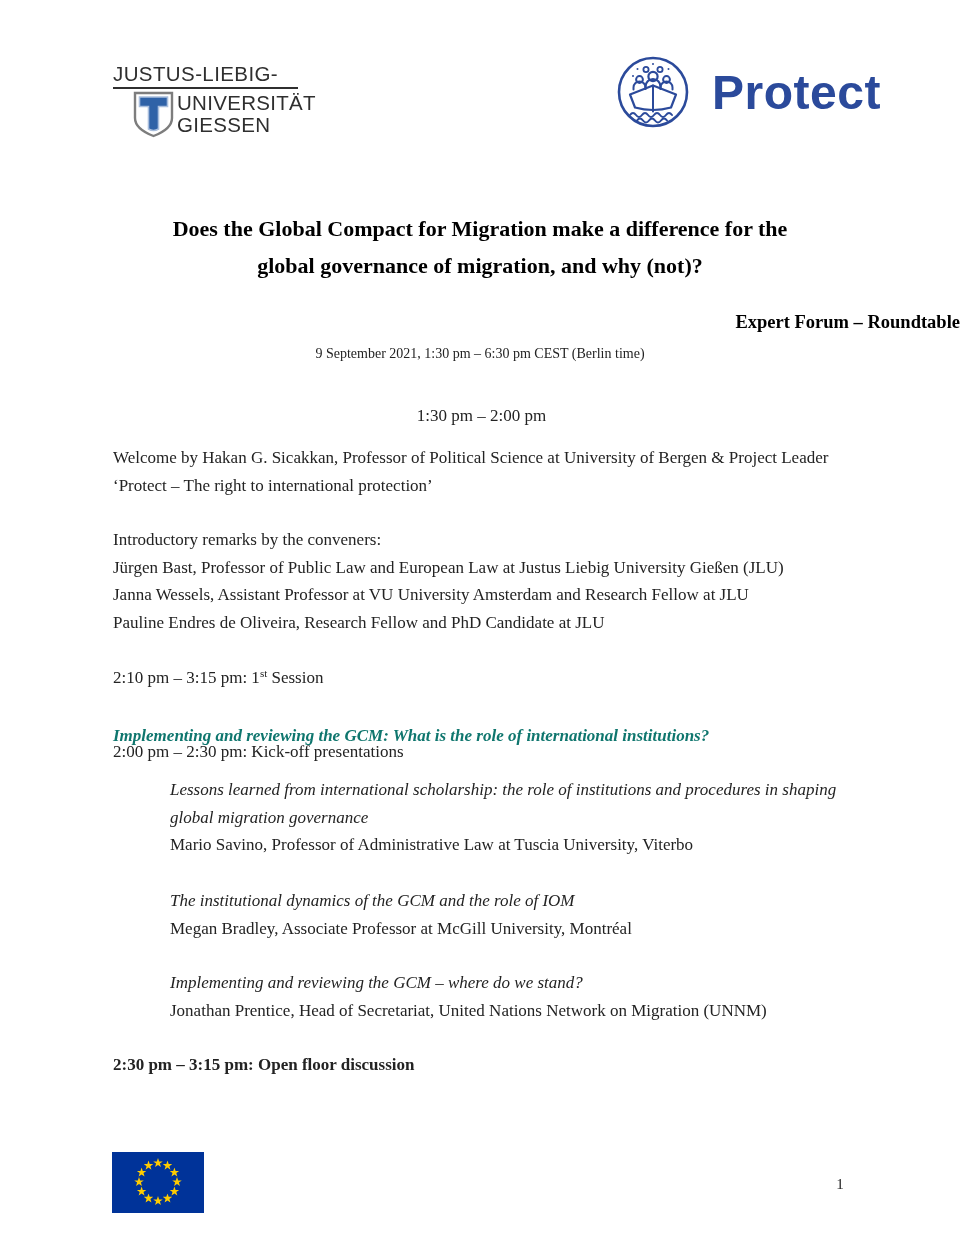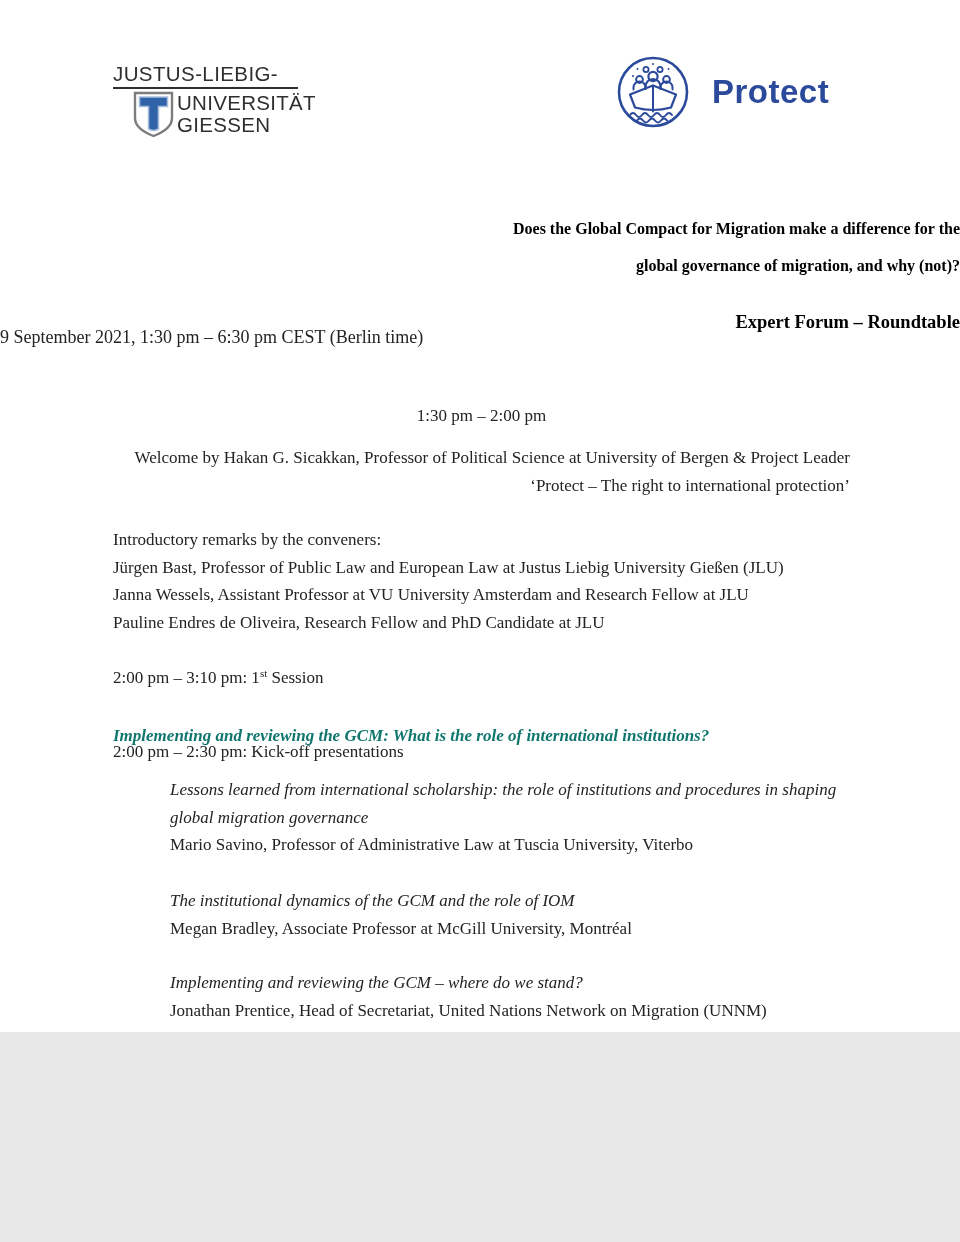--- a/index.html
+++ b/index.html
@@ -1,47 +1,47 @@
 <!DOCTYPE html>
 <html><head>
 <meta charset="utf-8">
 <style>
   * { margin:0; padding:0; box-sizing:border-box; }
   html,body { background:#e8e8e8; }
   .page {
-    position:relative; width:960px; height:1032px; margin:0 auto;
+    position:relative; width:960px; height:1242px; margin:0 auto;
     background:#ffffff; overflow:hidden;
     font-family:"Liberation Serif", serif; color:#232323;
   }
 
   
   .jlu-logo { position:absolute; left:113px; top:62px;
     font-family:"Liberation Sans", sans-serif; color:#2f2f2f; }
   .jlu-top { font-size:20.5px; letter-spacing:0.4px; width:185px;
     border-bottom:2.5px solid #2f2f2f; padding-bottom:1px; }
   .jlu-row { display:flex; margin-top:2px; padding-left:20px; }
   .jlu-names { font-size:20.5px; line-height:22px; margin-left:3px; margin-top:1px; letter-spacing:0.3px; }
 
   .protect-logo { position:absolute; left:616px; top:55px; display:flex; align-items:center; }
   .protect-word { font-family:"Liberation Sans", sans-serif; font-weight:bold;
-    font-size:33px; color:#2b4a9b; margin-left:22px; letter-spacing:0.5px; }
+    font-size:48px; color:#2b4a9b; margin-left:22px; letter-spacing:0.5px; }
 
   
-  .doc-title { position:absolute; top:210px; left:0; width:960px; text-align:right;
-    font-weight:bold; font-size:16px; line-height:37px; color:#000; }
+  .doc-title { position:absolute; top:210px; left:0; width:960px; text-align:center;
+    font-weight:bold; font-size:22px; line-height:37px; color:#000; }
   .event-format { position:absolute; top:312px; left:0; width:960px; text-align:right;
     font-weight:bold; font-size:18.5px; color:#000; }
-  .event-datetime { position:absolute; top:327px; left:0; width:960px; text-align:left;
-    font-size:18px; }
+  .event-datetime { position:absolute; top:346px; left:0; width:960px; text-align:center;
+    font-size:14px; }
 
   
   .body-block { position:absolute; left:113px; width:737px; font-size:17px; line-height:27.5px; }
   .indent-block { left:170px; width:680px; }
   .b-opening-time { top:402px;text-align:center; }
-  .b-opening-desc { top:444px;text-align:right; }
+  .b-opening-desc { top:444px; }
   .b-conveners { top:526px; }
   .b-session1-time { top:664px; }
   .b-session1-theme { top:722px; font-weight:bold; font-style:italic; color:#0f766e; }
   .b-kickoff { top:738px; }
   .b-pres1 { top:776px; }
   .b-pres2 { top:887px; }
   .b-pres3 { top:969px; }
   .b-openfloor { top:1051px;font-weight:bold; }
   .pres-title { font-style:italic; }
   sup.ord { font-size:11px; line-height:0; vertical-align:6px; }
@@ -107,21 +107,21 @@
   <div class="body-block b-opening-time">1:30 pm – 2:00 pm</div>
   <div class="body-block b-opening-desc">Welcome by Hakan G. Sicakkan, Professor of Political Science at University of Bergen &amp; Project Leader ‘Protect – The right to international protection’</div>
 
   <div class="body-block b-conveners">
     <div>Introductory remarks by the conveners:</div>
     <div>Jürgen Bast, Professor of Public Law and European Law at Justus Liebig University Gießen (JLU)</div>
     <div>Janna Wessels, Assistant Professor at VU University Amsterdam and Research Fellow at JLU</div>
     <div>Pauline Endres de Oliveira, Research Fellow and PhD Candidate at JLU</div>
   </div>
 
-  <div class="body-block b-session1-time"><span>2:00 pm – 3:10 pm: 1</span><sup class="ord">st</sup><span> Session</span></div>
+  <div class="body-block b-session1-time"><span>2:10 pm – 3:15 pm: 1</span><sup class="ord">st</sup><span> Session</span></div>
 
   <div class="body-block b-session1-theme">Implementing and reviewing the GCM: What is the role of international institutions?</div>
   <div class="body-block b-kickoff">2:00 pm – 2:30 pm: Kick-off presentations</div>
 
   <div class="body-block indent-block b-pres1">
     <div class="pres-title">Lessons learned from international scholarship: the role of institutions and procedures in shaping global migration governance</div>
     <div>Mario Savino, Professor of Administrative Law at Tuscia University, Viterbo</div>
   </div>
 
   <div class="body-block indent-block b-pres2">

